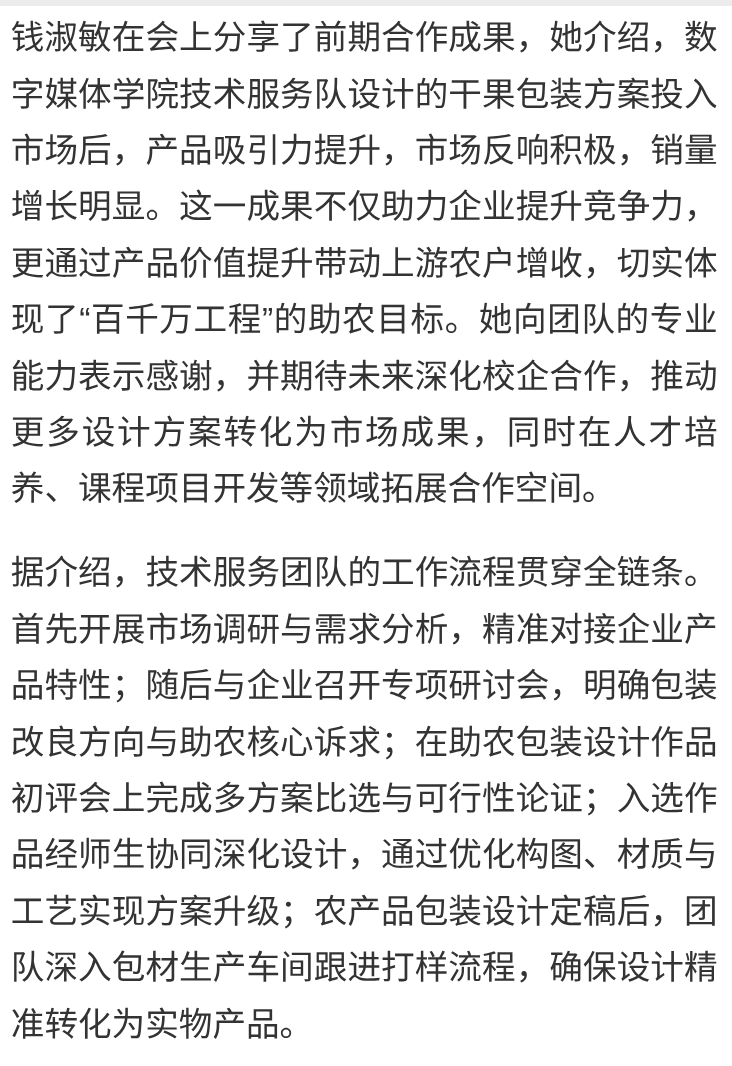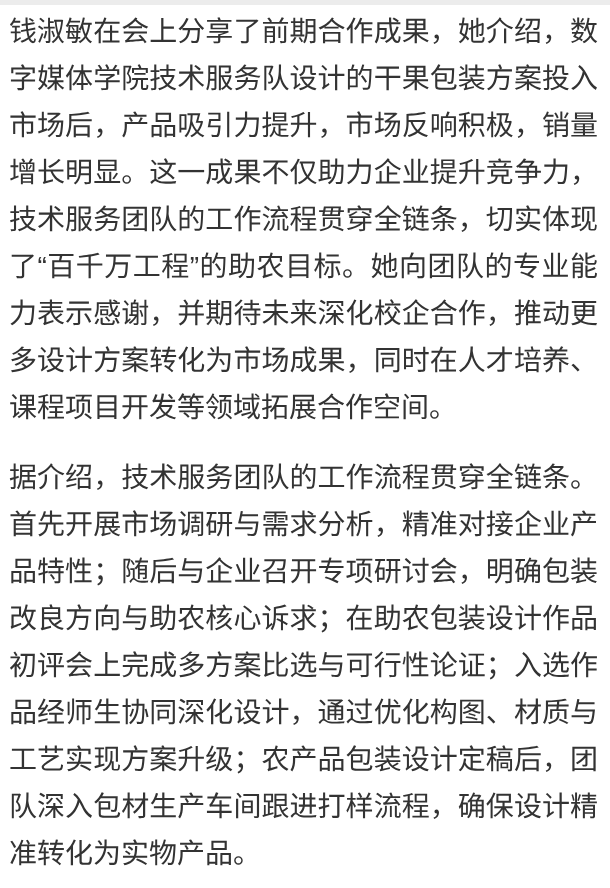--- a/index.html
+++ b/index.html
@@ -35,15 +35,15 @@
   .article p:last-child {
     margin-bottom: 0;
   }
 </style>
 </head>
 <body>
 
 <div class="top-strip"></div>
 
 <div class="article">
-  <p>钱淑敏在会上分享了前期合作成果，她介绍，数字媒体学院技术服务队设计的干果包装方案投入市场后，产品吸引力提升，市场反响积极，销量增长明显。这一成果不仅助力企业提升竞争力，技术服务团队的工作流程贯穿全链条，切实体现了“百千万工程”的助农目标。她向团队的专业能力表示感谢，并期待未来深化校企合作，推动更多设计方案转化为市场成果，同时在人才培养、课程项目开发等领域拓展合作空间。</p>
+  <p>钱淑敏在会上分享了前期合作成果，她介绍，数字媒体学院技术服务队设计的干果包装方案投入市场后，产品吸引力提升，市场反响积极，销量增长明显。这一成果不仅助力企业提升竞争力，更通过产品价值提升带动上游农户增收，切实体现了“百千万工程”的助农目标。她向团队的专业能力表示感谢，并期待未来深化校企合作，推动更多设计方案转化为市场成果，同时在人才培养、课程项目开发等领域拓展合作空间。</p>
   <p>据介绍，技术服务团队的工作流程贯穿全链条。首先开展市场调研与需求分析，精准对接企业产品特性；随后与企业召开专项研讨会，明确包装改良方向与助农核心诉求；在助农包装设计作品初评会上完成多方案比选与可行性论证；入选作品经师生协同深化设计，通过优化构图、材质与工艺实现方案升级；农产品包装设计定稿后，团队深入包材生产车间跟进打样流程，确保设计精准转化为实物产品。</p>
 </div>
 
 </body></html>

